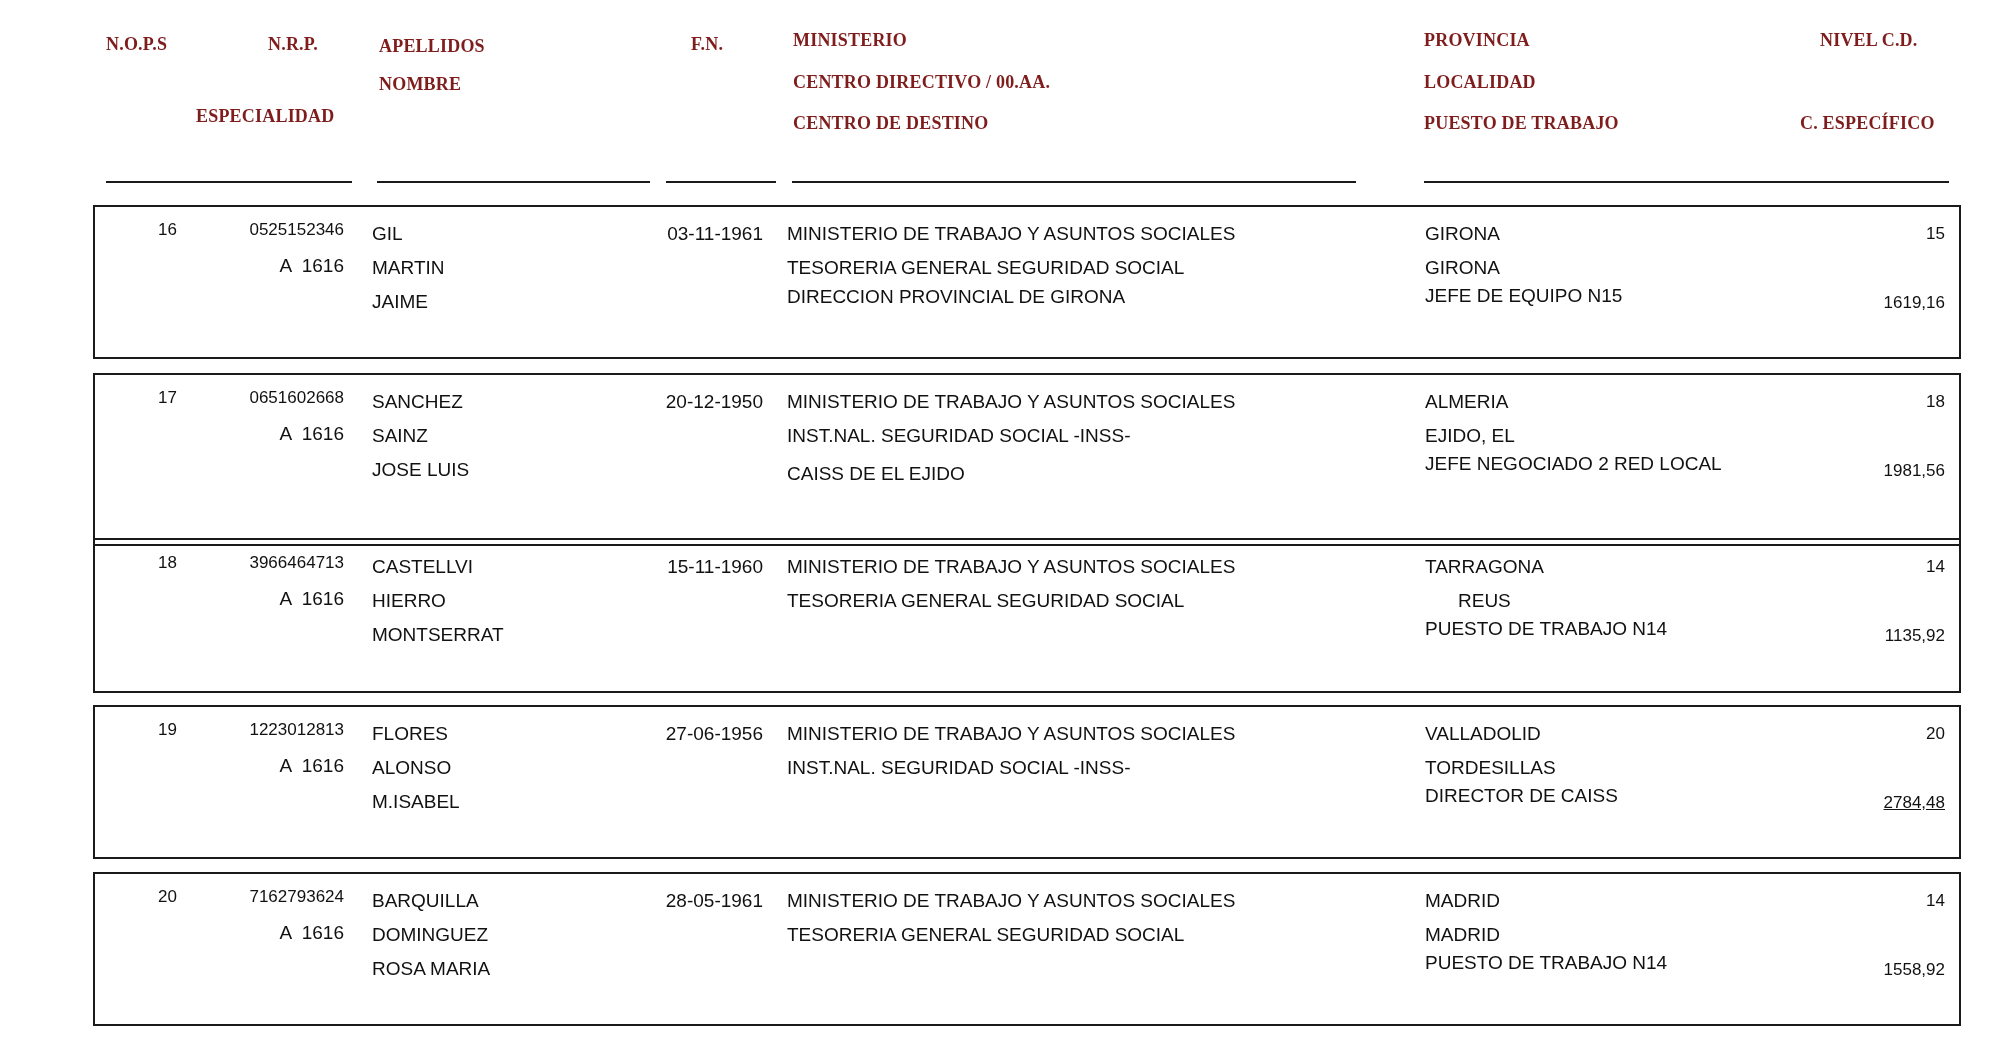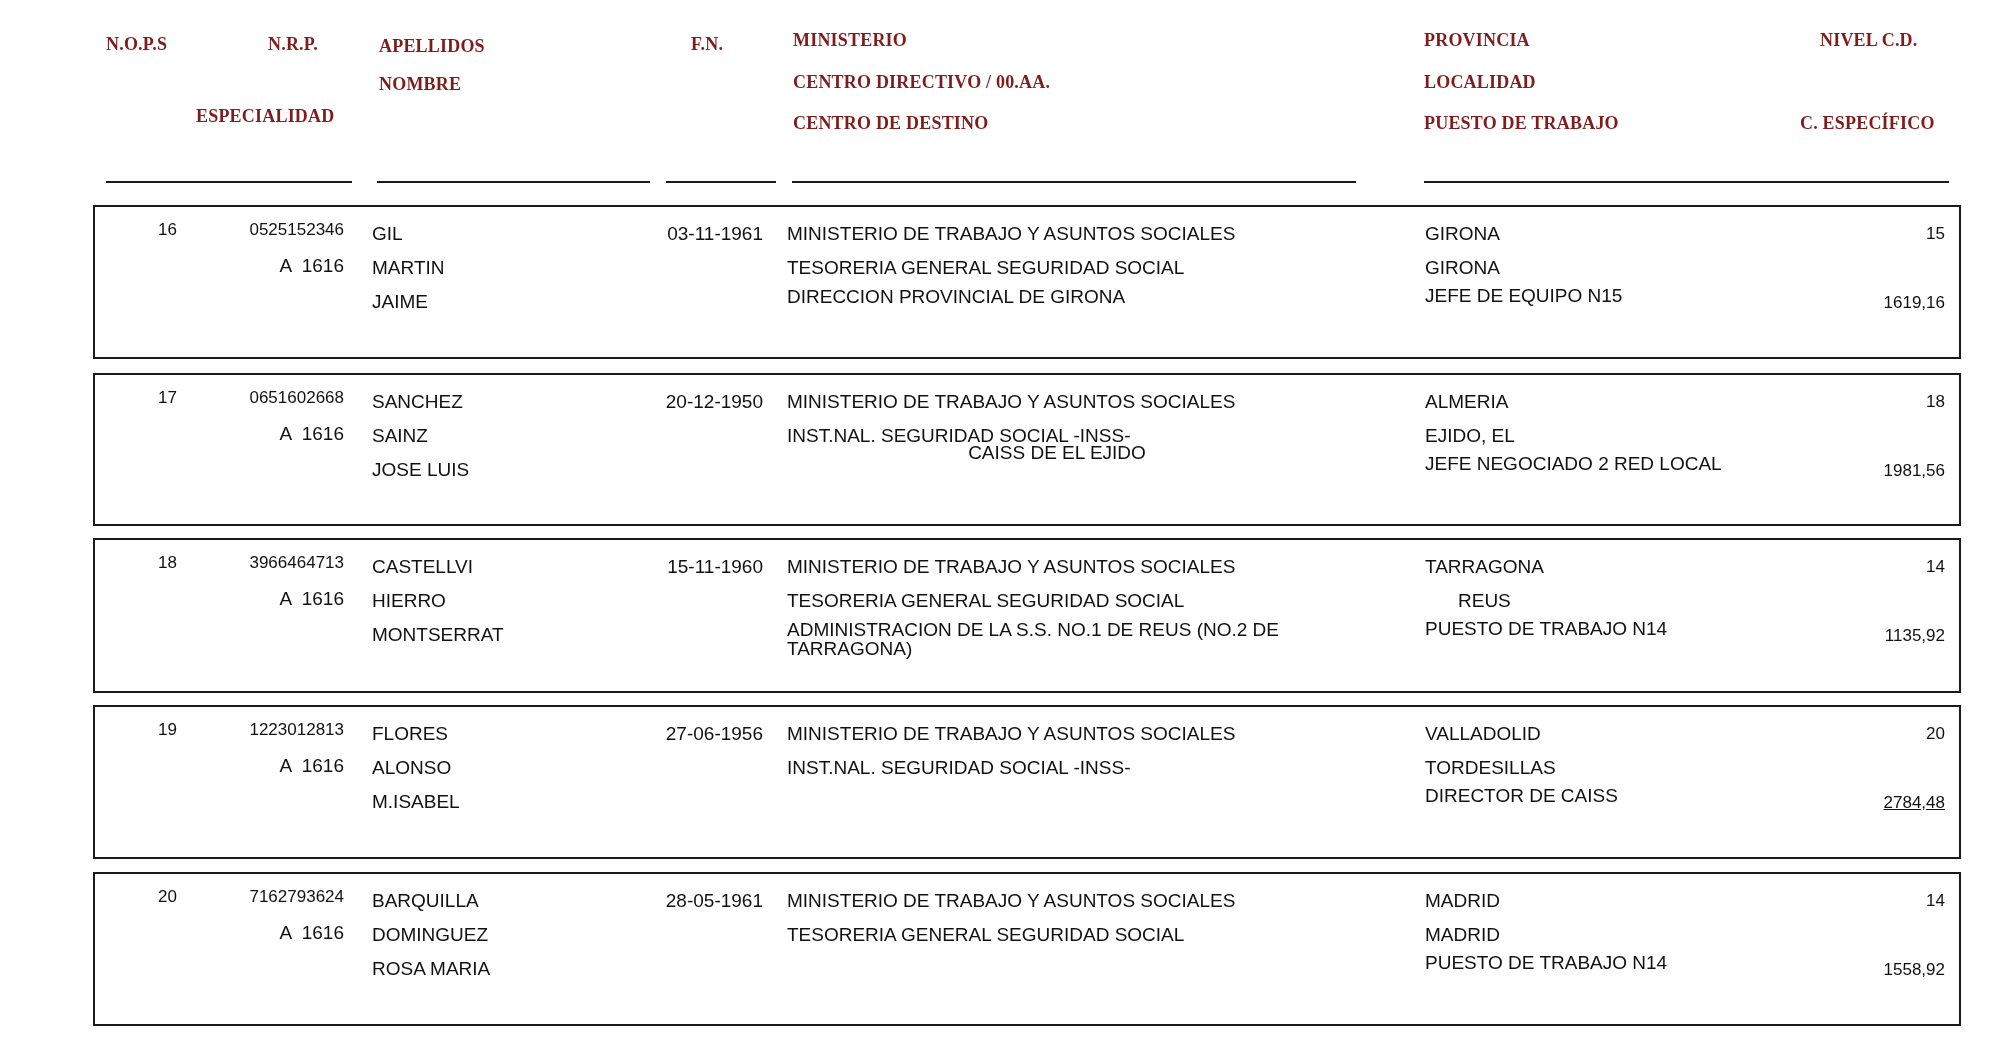--- a/index.html
+++ b/index.html
@@ -49,48 +49,47 @@
       <span class="cell r" style="right:1196px;top:17px;">03-11-1961</span>
       <span class="cell" style="left:692px;top:17px;">MINISTERIO DE TRABAJO Y ASUNTOS SOCIALES</span>
       <span class="cell" style="left:692px;top:51px;">TESORERIA GENERAL SEGURIDAD SOCIAL</span>
       <span class="cell wrap" style="left:692px;top:80px;">DIRECCION PROVINCIAL DE GIRONA</span>
       <span class="cell" style="left:1330px;top:17px;">GIRONA</span>
       <span class="cell" style="left:1330px;top:51px;">GIRONA</span>
       <span class="cell" style="left:1330px;top:79px;">JEFE DE EQUIPO N15</span>
       <span class="cell r num" style="right:14px;top:17px;">15</span>
       <span class="cell r num" style="right:14px;top:86px;">1619,16</span>
     </div>
-    <div class="rec" style="top: 373px; height: 153px;">
+    <div class="rec" style="top: 373px; height: 173px;">
       <span class="cell r num" style="right:1782px;top:13px;">17</span>
       <span class="cell r num" style="right:1615px;top:13px;">0651602668</span>
       <span class="cell r" style="right:1615px;top:49px;white-space:pre;">A  1616</span>
       <span class="cell" style="left:277px;top:17px;">SANCHEZ</span>
       <span class="cell" style="left:277px;top:51px;">SAINZ</span>
       <span class="cell" style="left:277px;top:85px;">JOSE LUIS</span>
       <span class="cell r" style="right:1196px;top:17px;">20-12-1950</span>
       <span class="cell" style="left:692px;top:17px;">MINISTERIO DE TRABAJO Y ASUNTOS SOCIALES</span>
       <span class="cell" style="left:692px;top:51px;">INST.NAL. SEGURIDAD SOCIAL -INSS-</span>
-      <span class="cell wrap" style="left:692px;top:68px;text-align:center;">CAISS DE EL EJIDO</span>
+      <span class="cell wrap" style="left:692px;top:89px;">CAISS DE EL EJIDO</span>
       <span class="cell" style="left:1330px;top:17px;">ALMERIA</span>
       <span class="cell" style="left:1330px;top:51px;">EJIDO, EL</span>
       <span class="cell" style="left:1330px;top:79px;">JEFE NEGOCIADO 2 RED LOCAL</span>
       <span class="cell r num" style="right:14px;top:17px;">18</span>
       <span class="cell r num" style="right:14px;top:86px;">1981,56</span>
     </div>
     <div class="rec" style="top: 538px; height: 155px;">
       <span class="cell r num" style="right:1782px;top:13px;">18</span>
       <span class="cell r num" style="right:1615px;top:13px;">3966464713</span>
       <span class="cell r" style="right:1615px;top:49px;white-space:pre;">A  1616</span>
       <span class="cell" style="left:277px;top:17px;">CASTELLVI</span>
       <span class="cell" style="left:277px;top:51px;">HIERRO</span>
       <span class="cell" style="left:277px;top:85px;">MONTSERRAT</span>
       <span class="cell r" style="right:1196px;top:17px;">15-11-1960</span>
       <span class="cell" style="left:692px;top:17px;">MINISTERIO DE TRABAJO Y ASUNTOS SOCIALES</span>
       <span class="cell" style="left:692px;top:51px;">TESORERIA GENERAL SEGURIDAD SOCIAL</span>
-      <span class="cell wrap" style="left:692px;top:80px;">ADMINISTRACION DE LA S.S. NO.1 DE REUS (NO.2 DE TARRAGONA)</span>
       <span class="cell" style="left:1330px;top:17px;">TARRAGONA</span>
       <span class="cell" style="left:1330px;top:51px;margin-left:33px;">REUS</span>
       <span class="cell" style="left:1330px;top:79px;">PUESTO DE TRABAJO N14</span>
       <span class="cell r num" style="right:14px;top:17px;">14</span>
       <span class="cell r num" style="right:14px;top:86px;">1135,92</span>
     </div>
     <div class="rec" style="top: 705px; height: 154px;">
       <span class="cell r num" style="right:1782px;top:13px;">19</span>
       <span class="cell r num" style="right:1615px;top:13px;">1223012813</span>
       <span class="cell r" style="right:1615px;top:49px;white-space:pre;">A  1616</span>

